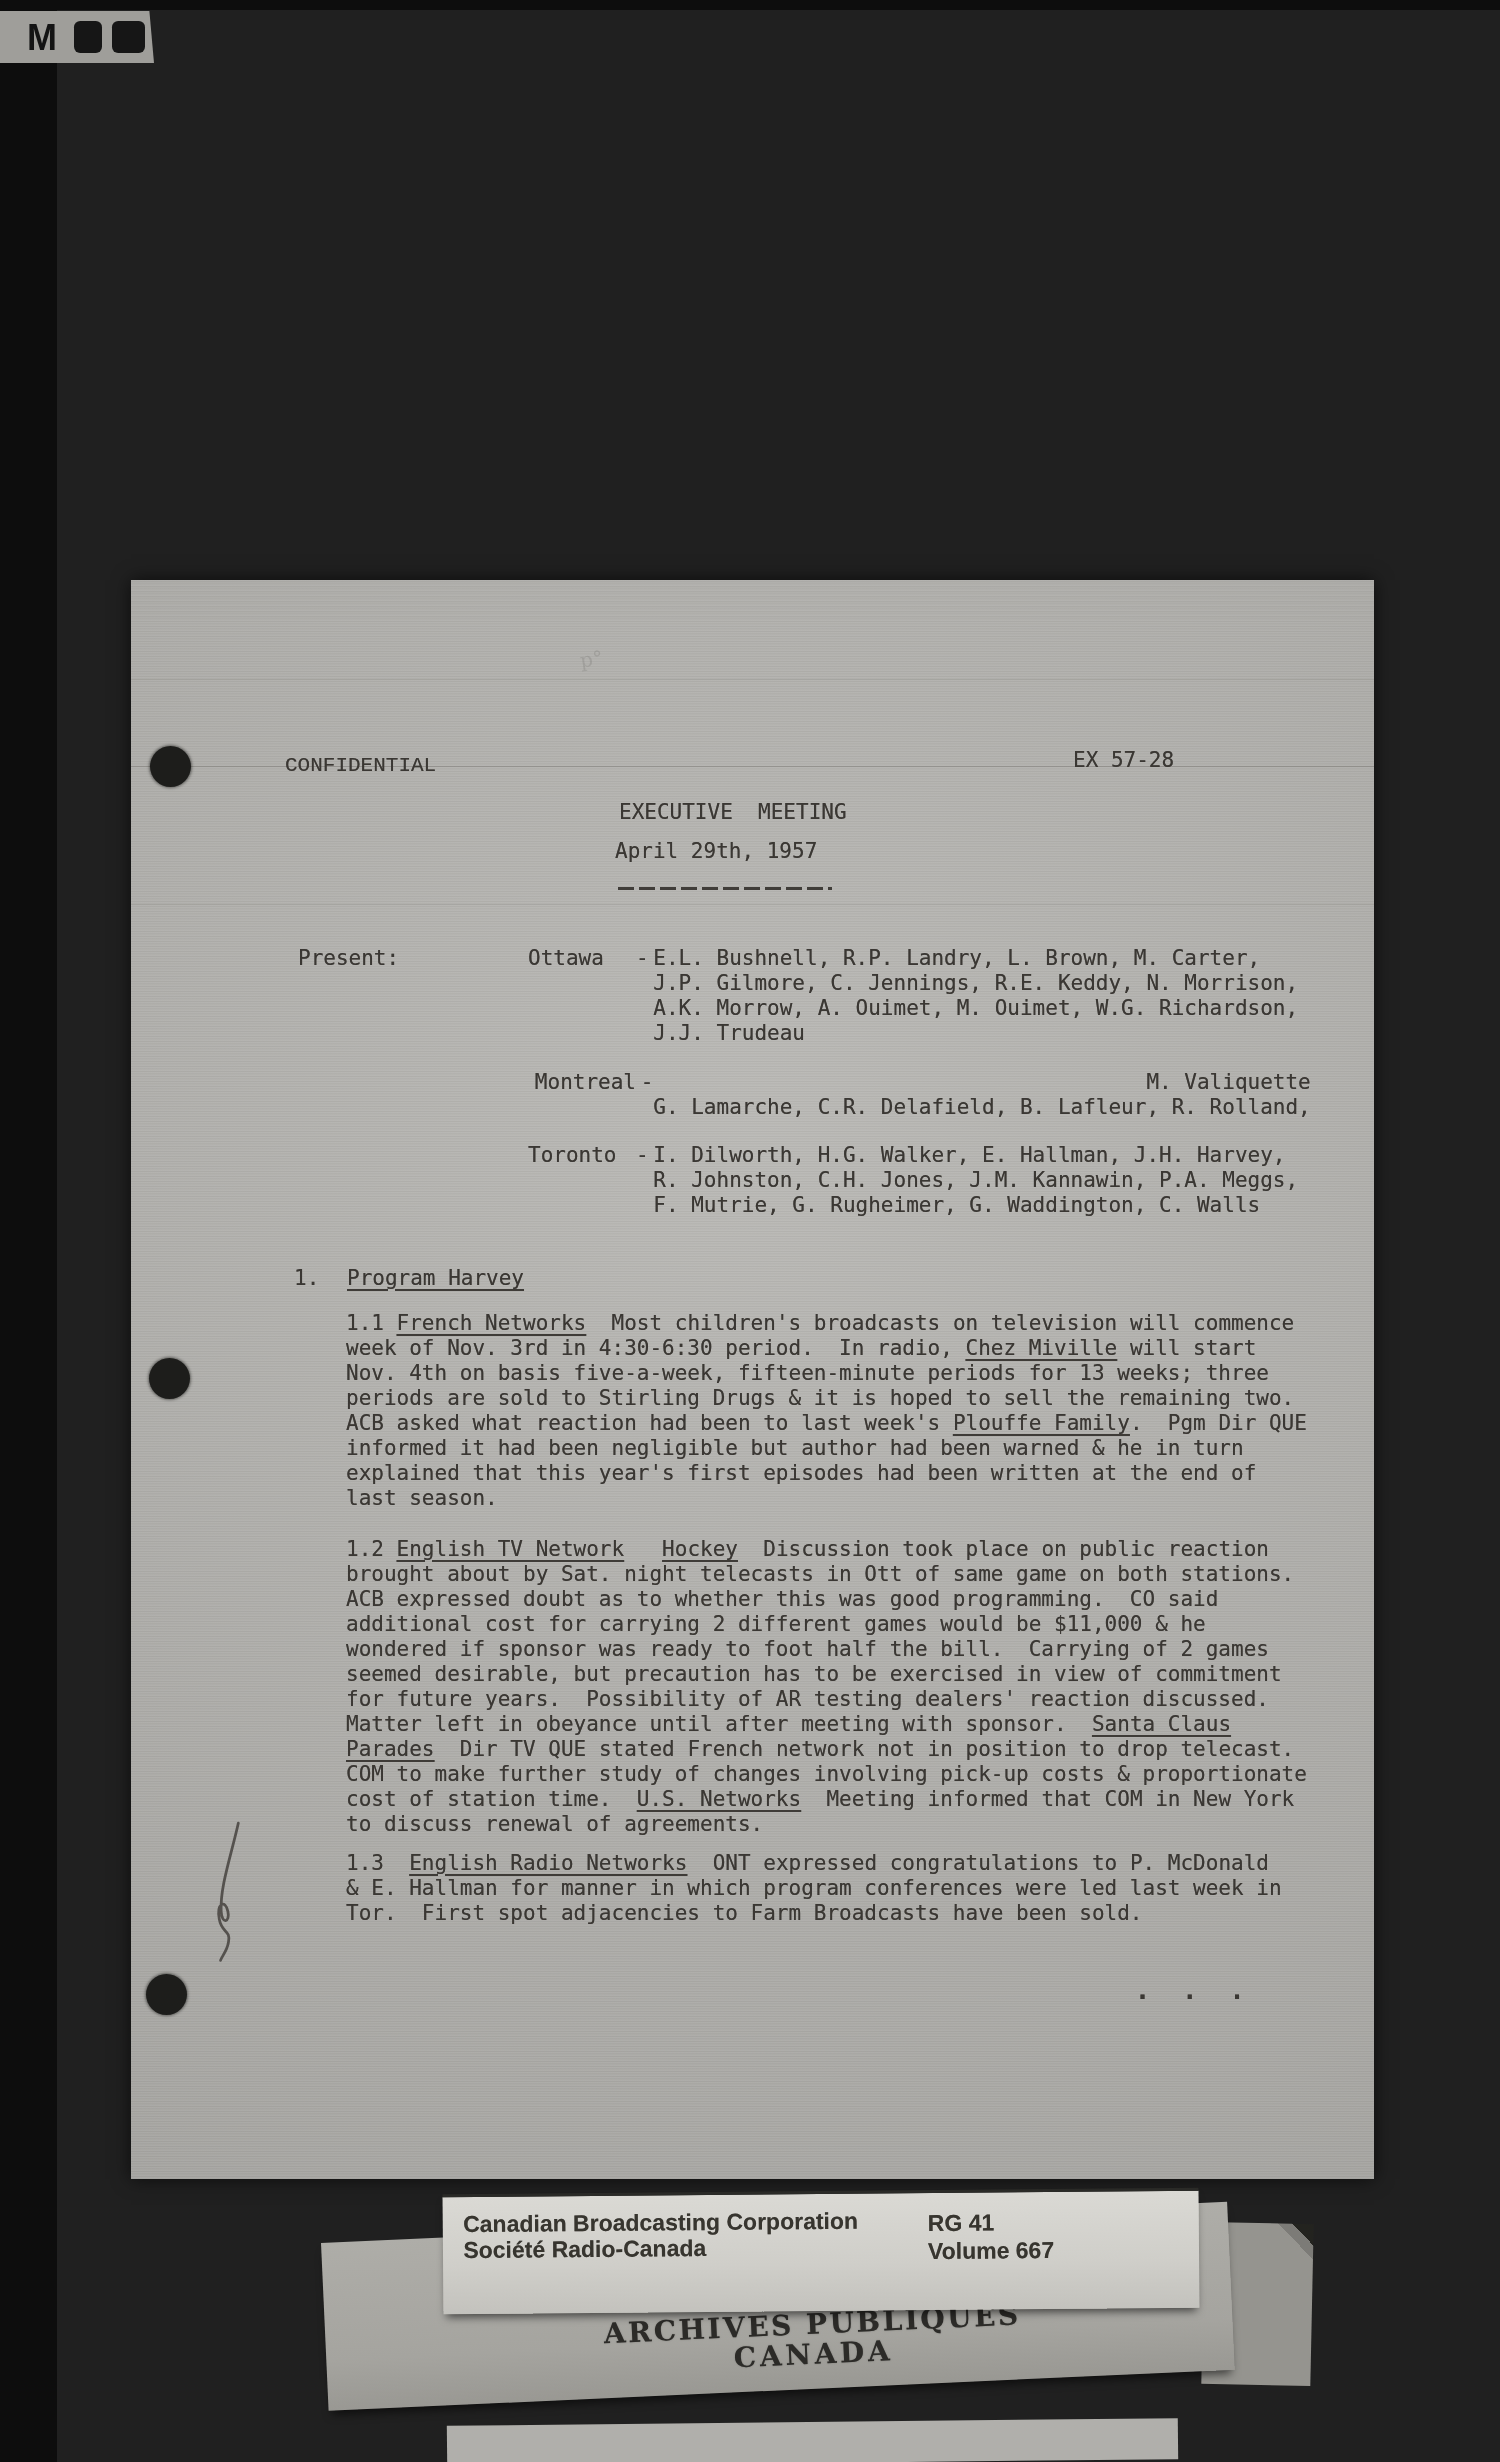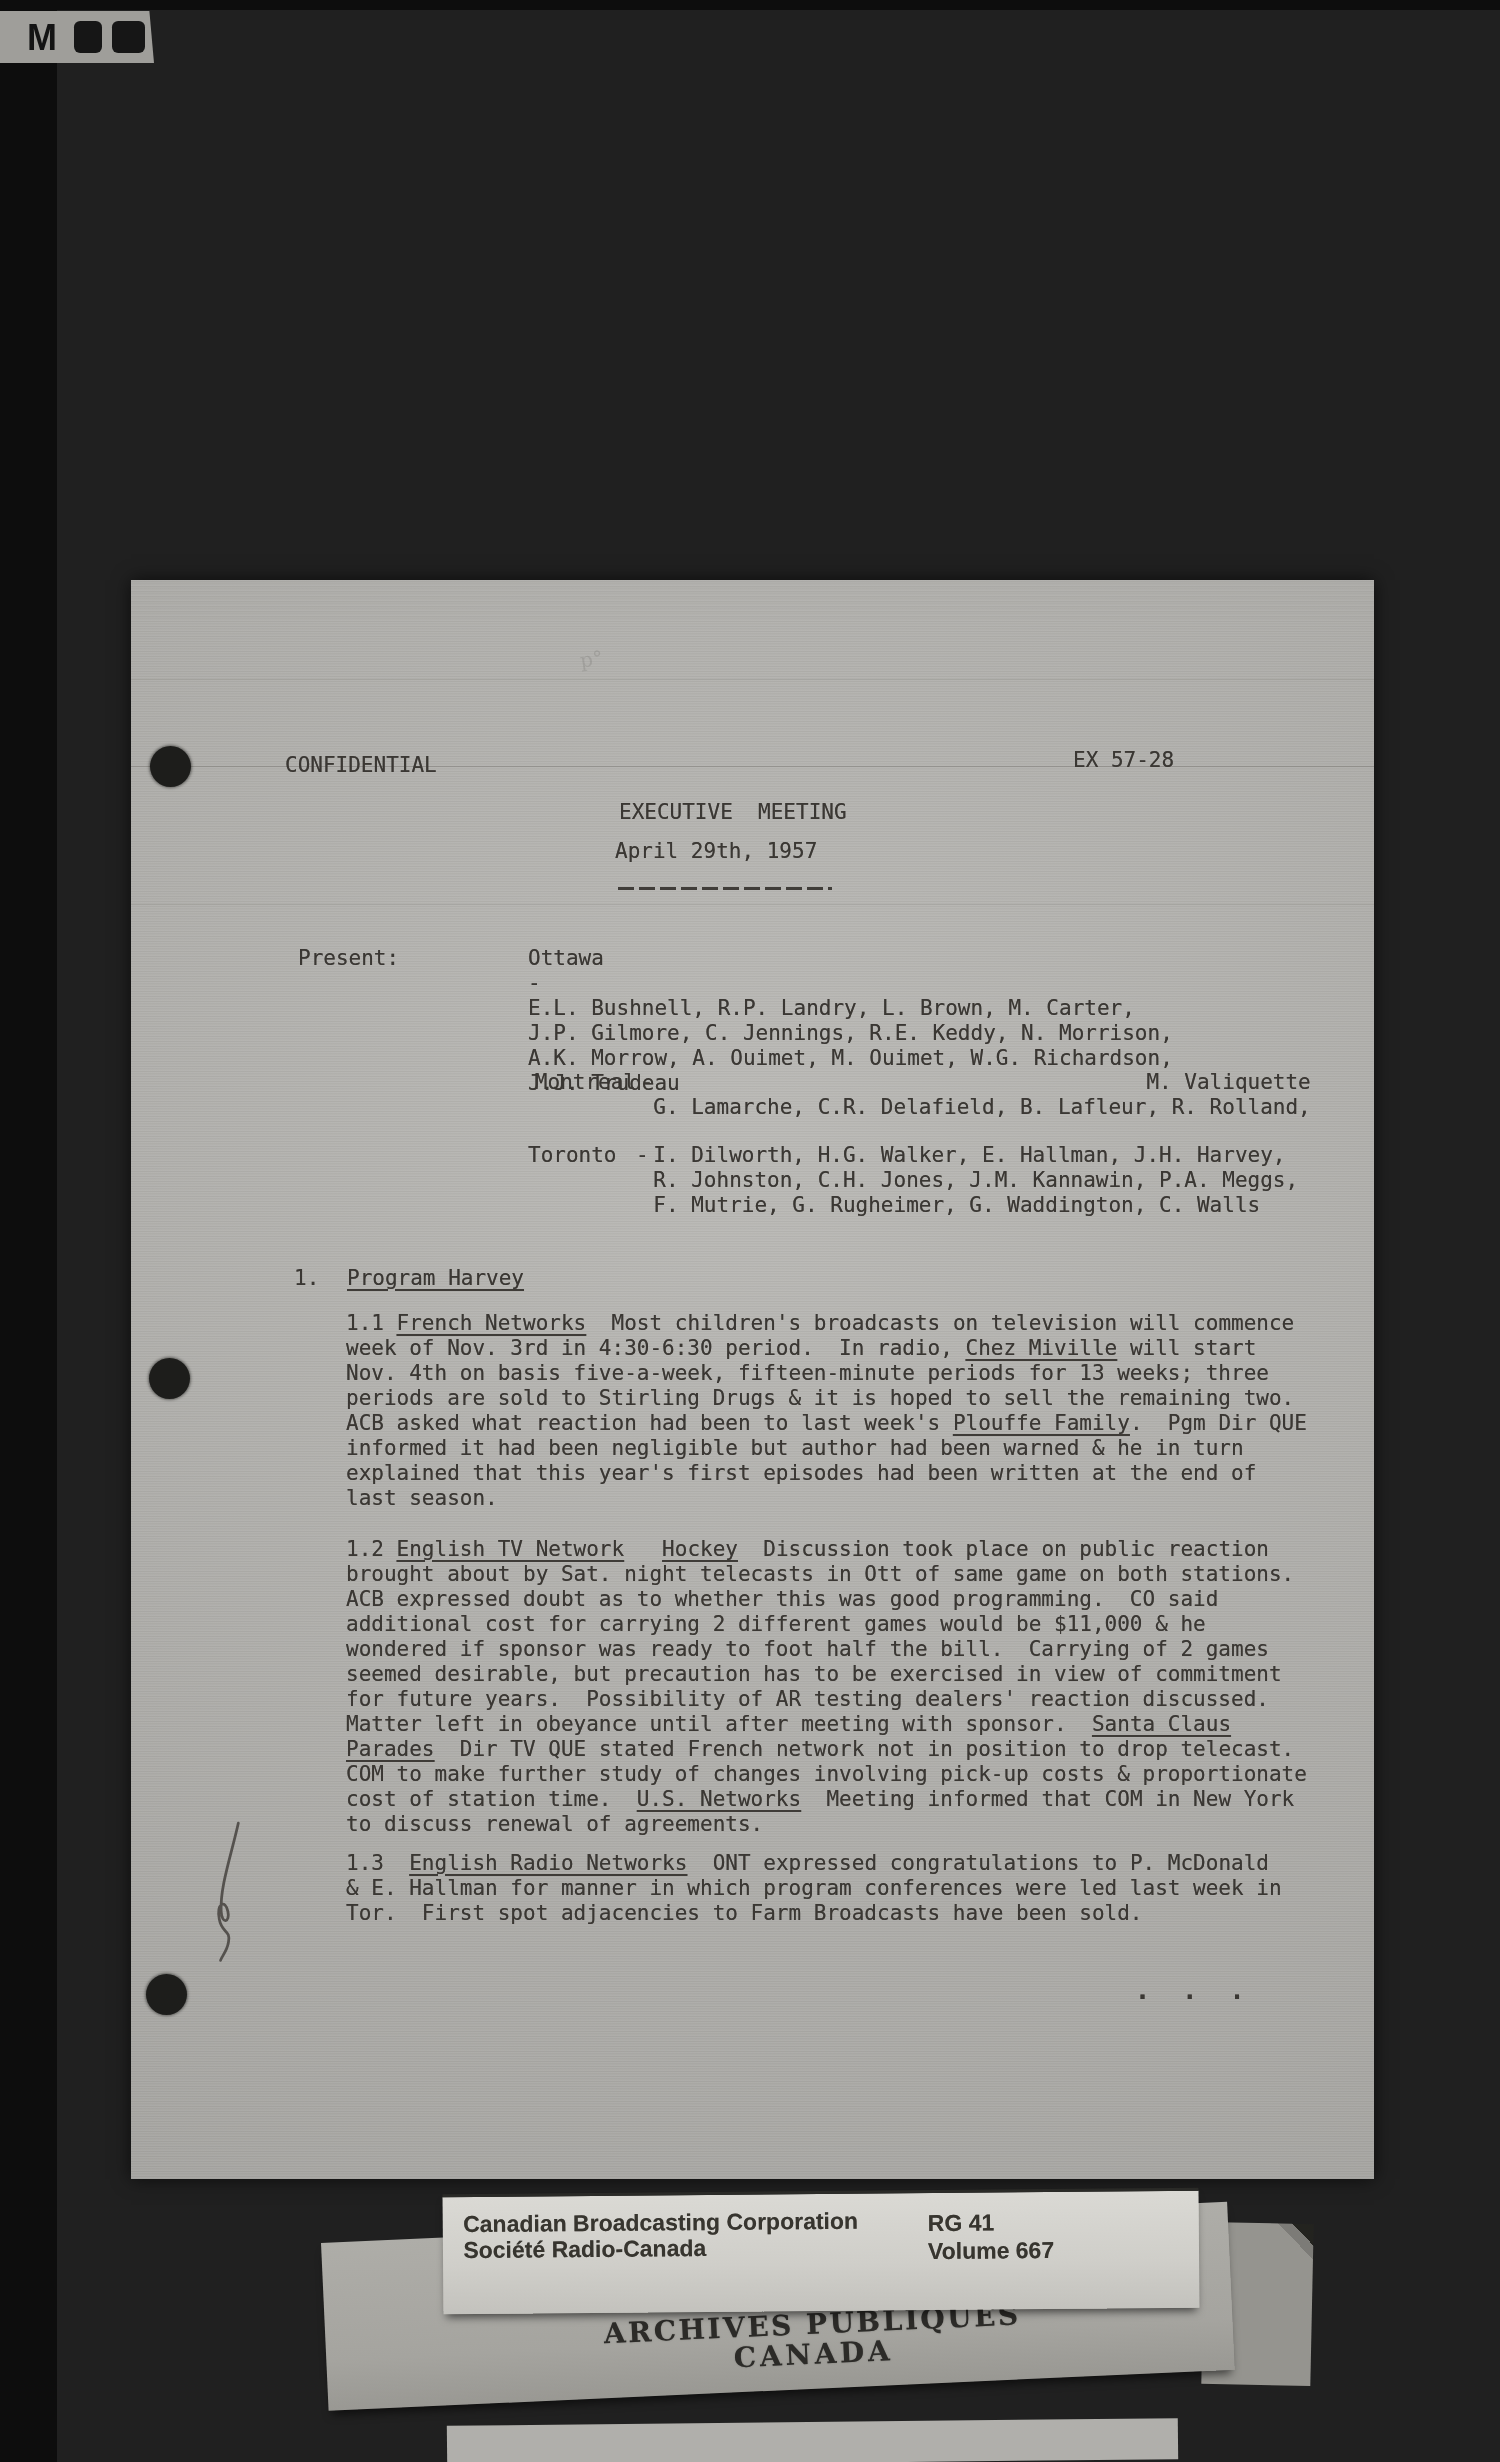--- a/index.html
+++ b/index.html
@@ -100,30 +100,30 @@
 
 <div class="page" data-interactable="false">
   <div class="scanline" style="top:99px;opacity:0.10;" data-interactable="false"></div>
   <div class="scanline" style="top:186px;opacity:0.22;" data-interactable="false"></div>
   <div class="scanline" style="top:324px;opacity:0.10;" data-interactable="false"></div>
 
   <div class="hole" style="left:19px;top:166px;" data-interactable="false"></div>
   <div class="hole" style="left:18px;top:778px;" data-interactable="false"></div>
   <div class="hole" style="left:15px;top:1394px;" data-interactable="false"></div>
 
-  <div class="typed" style="left:154px;top:173px;" data-interactable="false">CONFIDENTIAL</div>
+  <div class="typed" style="left:154px;top:173px;font-family:Liberation Mono, monospace;" data-interactable="false">CONFIDENTIAL</div>
   <div class="typed" style="left:942px;top:168px;" data-interactable="false">EX 57-28</div>
 
   <div class="typed" style="left:488px;top:220px;text-align:right;" data-interactable="false">EXECUTIVE  MEETING</div>
   <div class="typed" style="left:484px;top:259px;" data-interactable="false">April 29th, 1957</div>
   <div class="dash-rule" data-interactable="false"></div>
 
   <div class="typed" style="left:167px;top:366px;" data-interactable="false">Present:</div>
 
-  <div class="att typed" style="top:366px;flex-direction:column;" data-interactable="false">
+  <div class="att typed" style="top:366px;" data-interactable="false">
     <span class="city" data-interactable="false">Ottawa</span><span class="dash" data-interactable="false">-</span>
     <span class="names" data-interactable="false"><div class="tline" data-interactable="false">E.L. Bushnell, R.P. Landry, L. Brown, M. Carter,</div><div class="tline" data-interactable="false">J.P. Gilmore, C. Jennings, R.E. Keddy, N. Morrison,</div><div class="tline" data-interactable="false">A.K. Morrow, A. Ouimet, M. Ouimet, W.G. Richardson,</div><div class="tline" data-interactable="false">J.J. Trudeau</div></span>
   </div>
   <div class="att typed" style="top:490px;text-align:right;" data-interactable="false">
     <span class="city" data-interactable="false">Montreal</span><span class="dash" data-interactable="false">-</span>
     <span class="names" data-interactable="false"><div class="tline" data-interactable="false">M. Valiquette</div><div class="tline" data-interactable="false">G. Lamarche, C.R. Delafield, B. Lafleur, R. Rolland,</div></span>
   </div>
   <div class="att typed" style="top:563px;" data-interactable="false">
     <span class="city" data-interactable="false">Toronto</span><span class="dash" data-interactable="false">-</span>
     <span class="names" data-interactable="false"><div class="tline" data-interactable="false">I. Dilworth, H.G. Walker, E. Hallman, J.H. Harvey,</div><div class="tline" data-interactable="false">R. Johnston, C.H. Jones, J.M. Kannawin, P.A. Meggs,</div><div class="tline" data-interactable="false">F. Mutrie, G. Rugheimer, G. Waddington, C. Walls</div></span>

